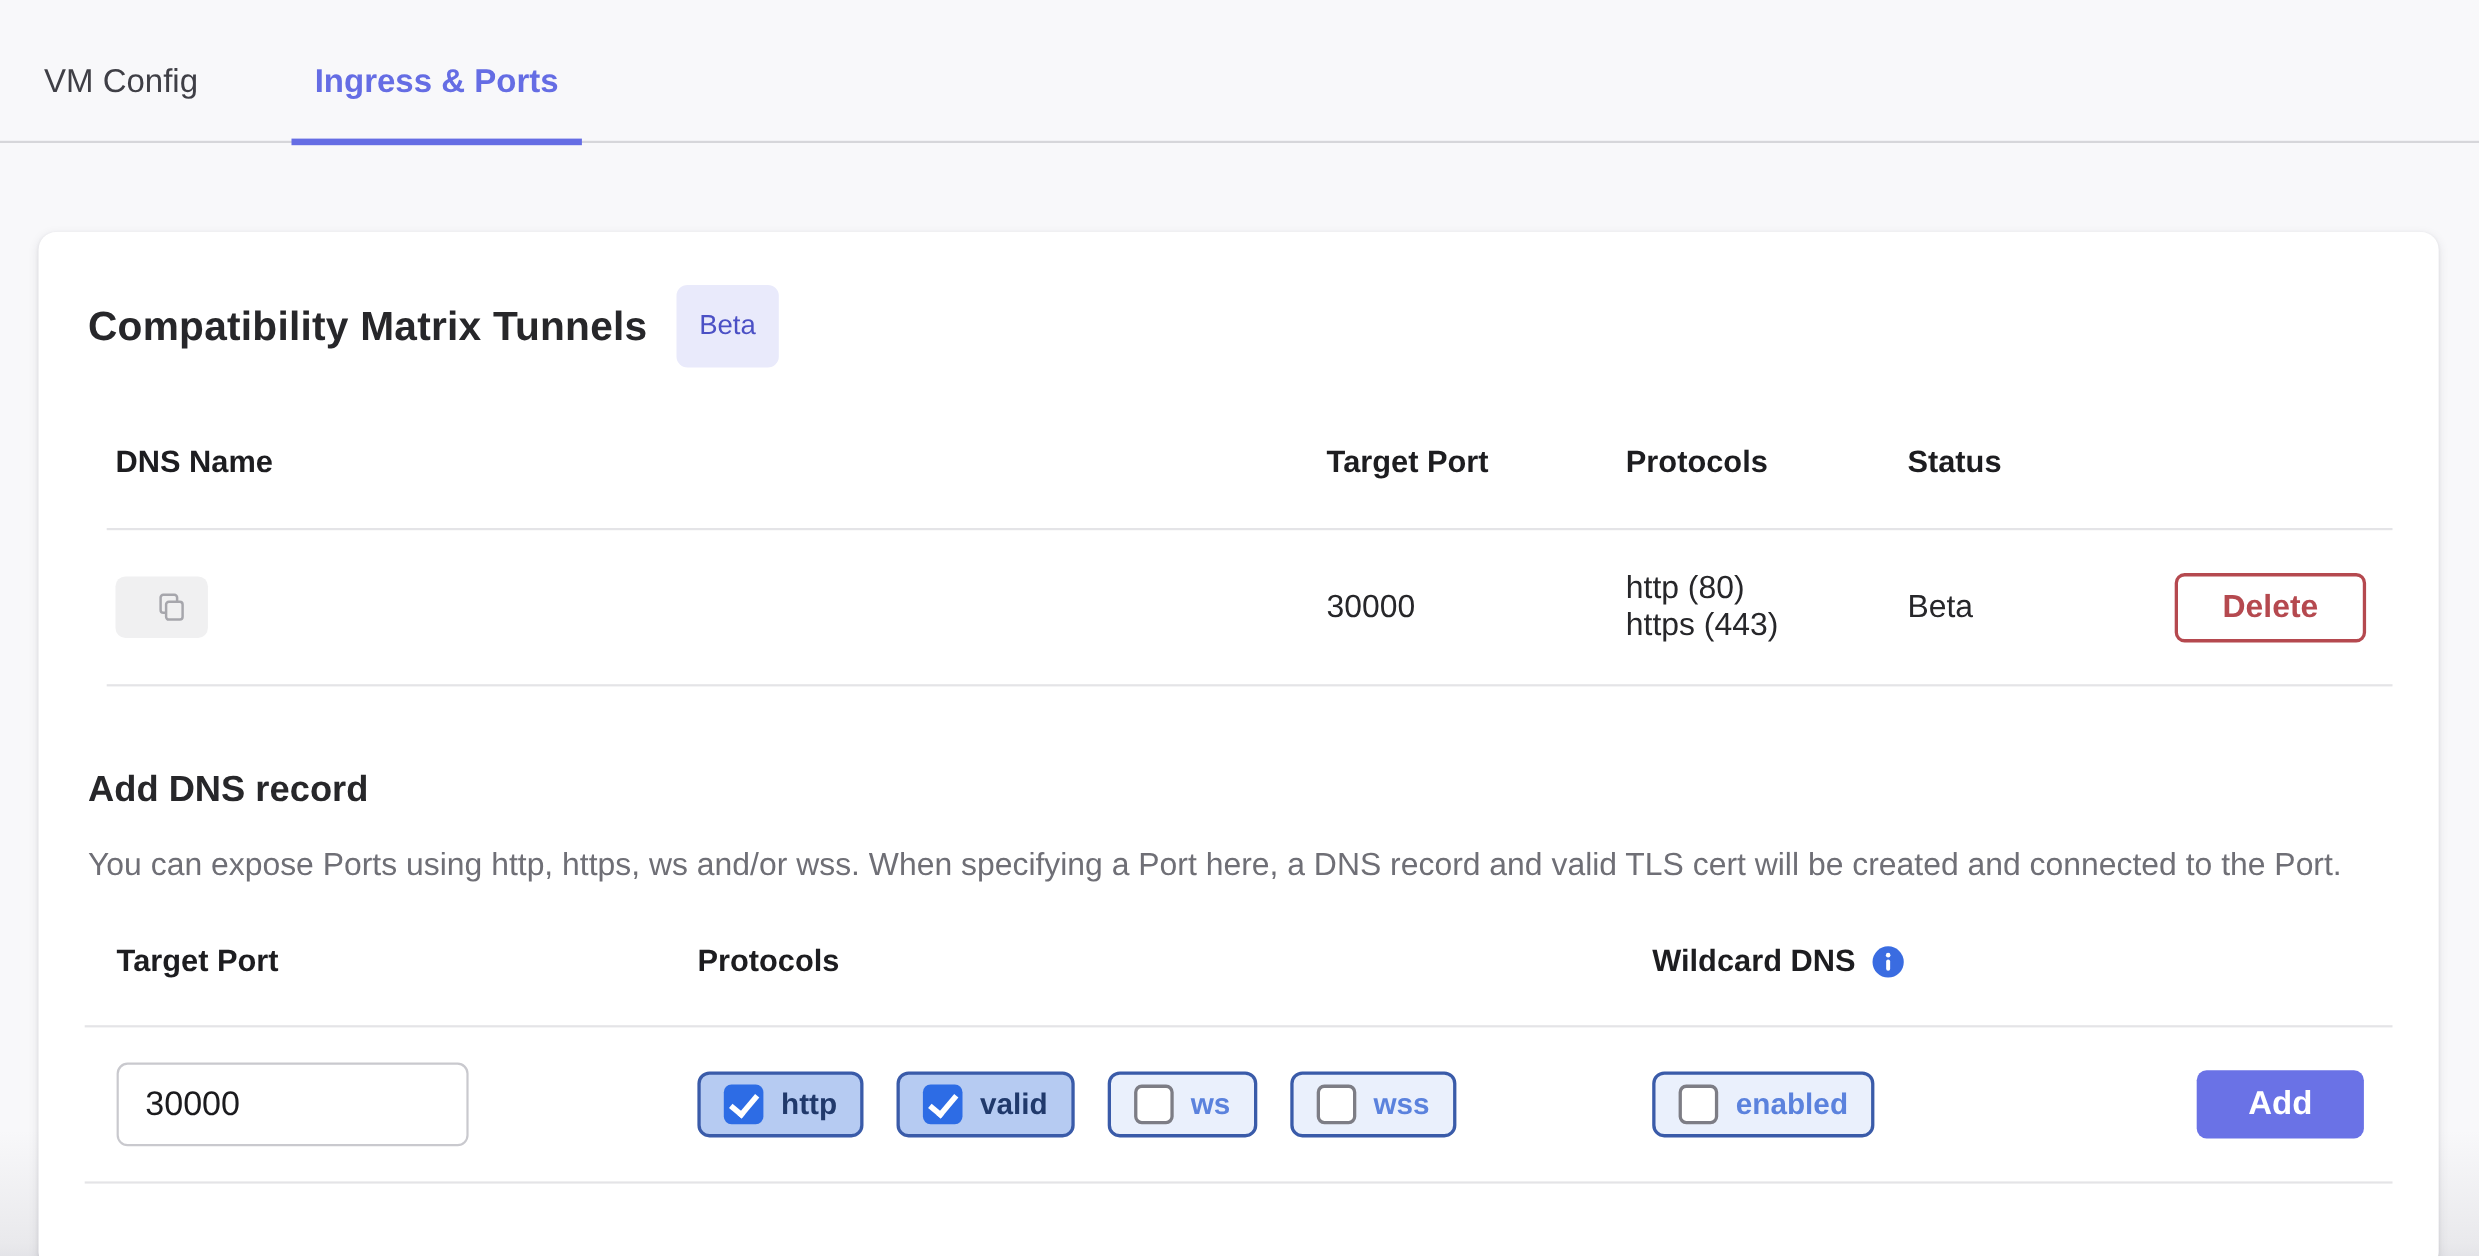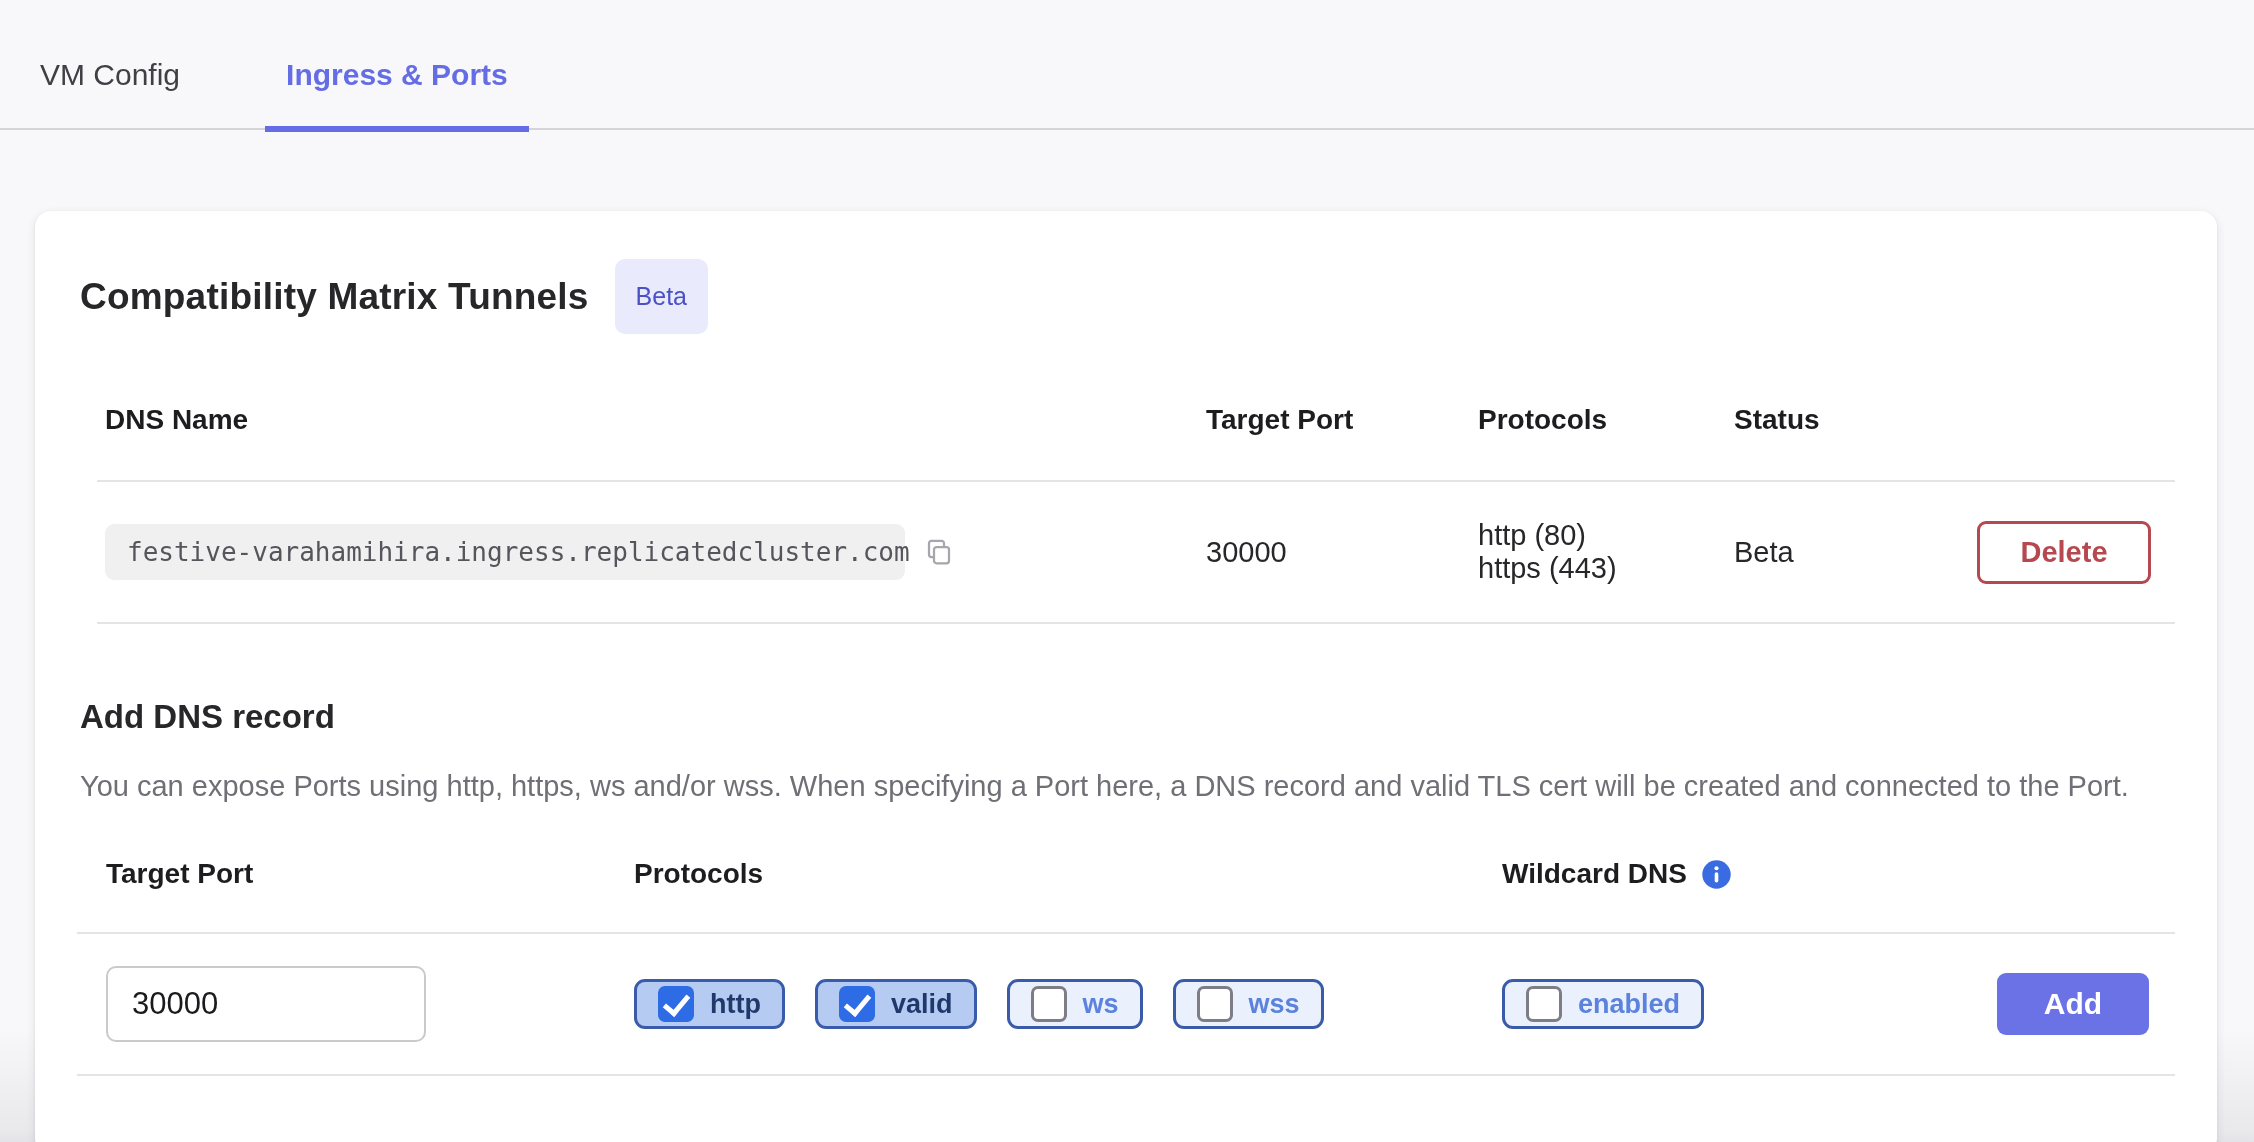--- a/index.html
+++ b/index.html
@@ -74,21 +74,21 @@
   .form-row { margin-top:32px; }
 
   .port-input {
     width:320px; height:76px; border:2px solid #c9c9ce; border-radius:10px;
     font-size:31px; color:#1b1b1e; padding:0 24px; outline:none;
     font-family:"Liberation Sans", sans-serif; background:#fff;
   }
 
   .chips { display:flex; gap:30px; }
   .chip {
-    display:inline-flex; align-items:center; gap:16px; height:50px; padding:0 21px;
+    display:inline-flex; align-items:center; gap:16px; height:60px; padding:0 21px;
     border:3px solid #3a5ba9; border-radius:11px; cursor:pointer;
   }
   .chip.checked { background:#b6cbf2; }
   .chip.unchecked { background:#eaf0fc; }
   .chip .chip-label { font-size:27px; font-weight:700; }
   .chip.checked .chip-label { color:#20396b; }
   .chip.unchecked .chip-label { color:#5b82dd; }
 
   .checkbox { width:36px; height:36px; border-radius:7px; position:relative; flex:none; }
   .checkbox.checked { background:#2d6ce5; }
@@ -127,21 +127,20 @@
       <div class="th">DNS Name</div>
       <div class="th">Target Port</div>
       <div class="th">Protocols</div>
       <div class="th">Status</div>
       <div class="th"></div>
     </div>
 
     <div class="t-grid t-row">
       <div>
         <span class="dns-pill">
-          <code>festive-varahamihira.ingress.replicatedcluster.com</code>
           <span class="copy-btn">
             <svg width="30" height="30" viewBox="0 0 24 24" fill="none" stroke="#a6a6ac" stroke-width="1.8">
               <rect x="8" y="8" width="12" height="13" rx="2"></rect>
               <path d="M16 8V5a2 2 0 0 0-2-2H6a2 2 0 0 0-2 2v9a2 2 0 0 0 2 2h2"></path>
             </svg>
           </span>
         </span>
       </div>
       <div class="cell-text">30000</div>
       <div class="protocols-cell">

